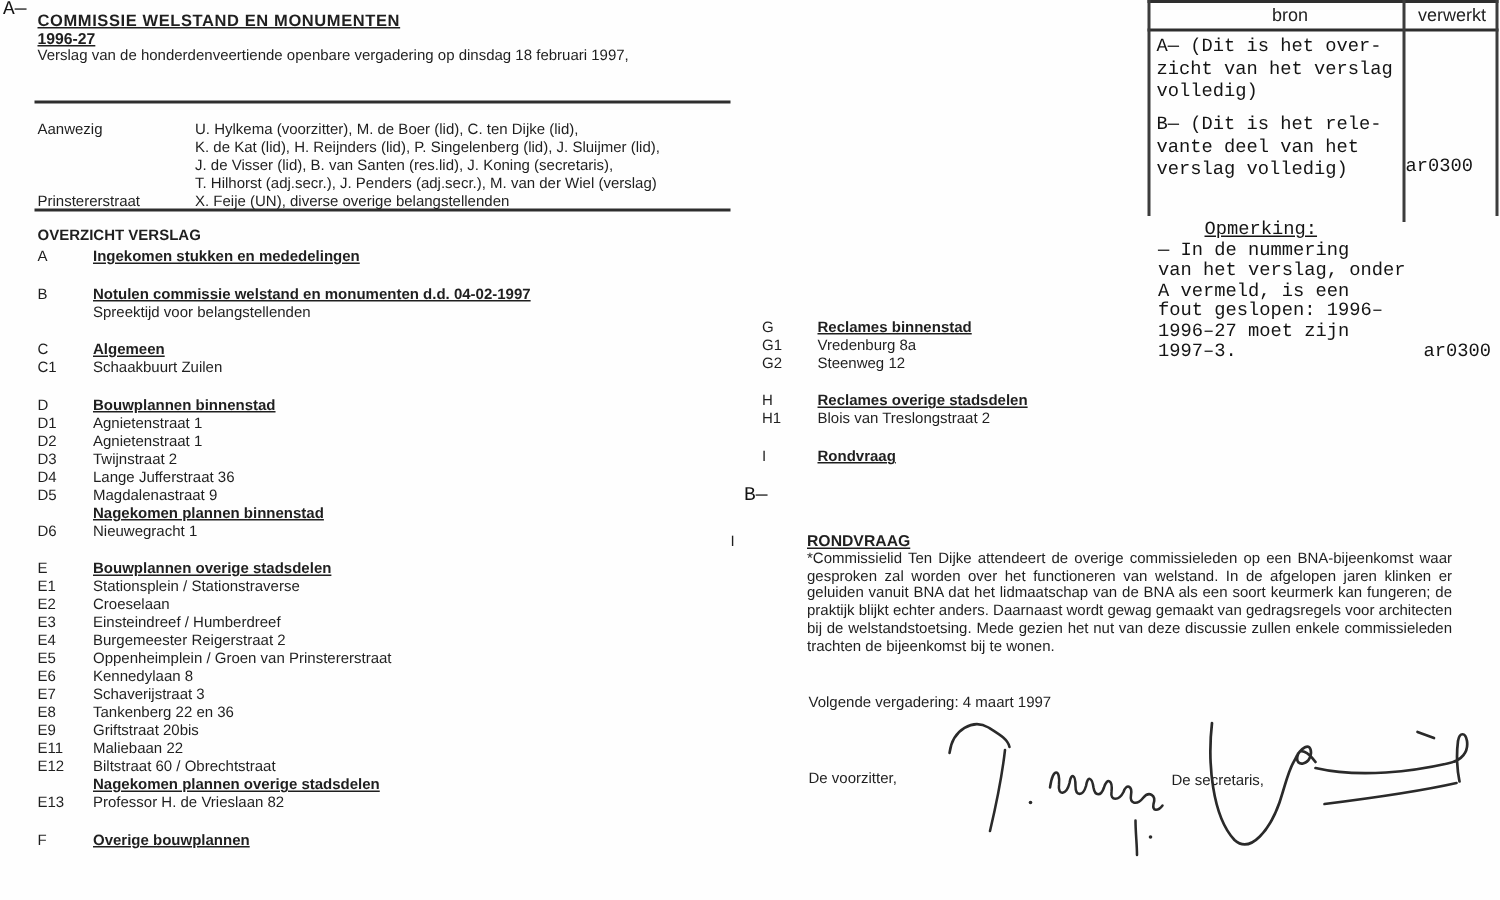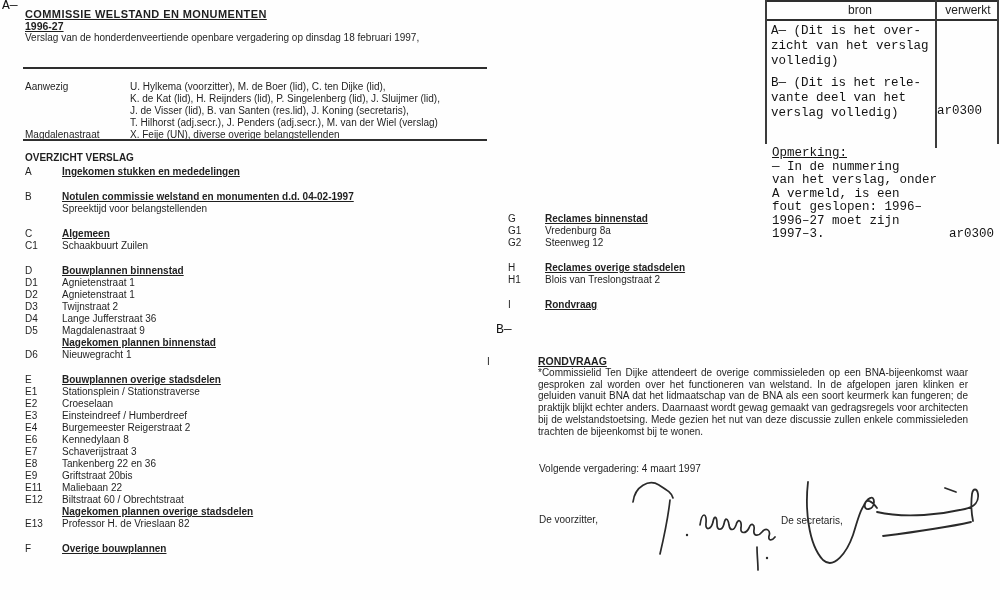--- a/index.html
+++ b/index.html
@@ -45,21 +45,21 @@
 
   <div class="abs" style="left:25px;top:8px;">
     <div class="doc-title">COMMISSIE WELSTAND EN MONUMENTEN</div>
     <div class="doc-number">1996-27</div>
     <div class="sans10">Verslag van de honderdenveertiende openbare vergadering op dinsdag 18 februari 1997,</div>
   </div>
 
   <div class="hrule" style="left:23px;top:67px;width:464px;height:2px;"></div>
 
   <div class="abs att-line" style="left:25px;top:81px;">Aanwezig</div>
-  <div class="abs att-line" style="left:25px;top:129px;">Magdalenastraat</div>
+  <div class="abs att-line" style="left:25px;top:129px;">Prinstererstraat</div>
   <div class="abs" style="left:130px;top:81px;">
       <div class="att-line">U. Hylkema (voorzitter), M. de Boer (lid), C. ten Dijke (lid),</div>
       <div class="att-line">K. de Kat (lid), H. Reijnders (lid), P. Singelenberg (lid), J. Sluijmer (lid),</div>
       <div class="att-line">J. de Visser (lid), B. van Santen (res.lid), J. Koning (secretaris),</div>
       <div class="att-line">T. Hilhorst (adj.secr.), J. Penders (adj.secr.), M. van der Wiel (verslag)</div>
       <div class="att-line">X. Feije (UN), diverse overige belangstellenden</div>
     </div>
 
   <div class="hrule" style="left:23px;top:139px;width:464px;height:2px;"></div>
 
@@ -130,20 +130,24 @@
           <span class="code">E2</span>
           <span class="txt">Croeselaan</span>
         </div>
         <div class="row">
           <span class="code">E3</span>
           <span class="txt">Einsteindreef / Humberdreef</span>
         </div>
         <div class="row">
           <span class="code">E4</span>
           <span class="txt">Burgemeester Reigerstraat 2</span>
+        </div>
+        <div class="row">
+          <span class="code">E5</span>
+          <span class="txt">Oppenheimplein / Groen van Prinstererstraat</span>
         </div>
         <div class="row">
           <span class="code">E6</span>
           <span class="txt">Kennedylaan 8</span>
         </div>
         <div class="row">
           <span class="code">E7</span>
           <span class="txt">Schaverijstraat 3</span>
         </div>
         <div class="row">
@@ -247,21 +251,21 @@
       <div class="tw">zicht van het verslag</div>
       <div class="tw">volledig)</div>
     </div>
   <div class="abs mono tw" style="left:771px;top:76px;">
       <div class="tw">B— (Dit is het rele-</div>
       <div class="tw">vante deel van het</div>
       <div class="tw">verslag volledig)</div>
     </div>
   <div class="abs mono" style="left:937px;top:104px;font-size:12.5px;">ar0300</div>
 
-  <div class="abs mono tw2 und" style="left:772px;top:147px;">Opmerking:</div>
+  <div class="abs mono tw2 und" style="left:803px;top:147px;">Opmerking:</div>
   <div class="abs mono" style="left:772px;top:161px;">
       <div class="tw2">— In de nummering</div>
       <div class="tw2">van het verslag, onder</div>
       <div class="tw2">A vermeld, is een</div>
       <div class="tw2">fout geslopen: 1996–</div>
       <div class="tw2">1996–27 moet zijn</div>
       <div class="tw2">1997–3.</div>
     </div>
   <div class="abs mono" style="left:949px;top:227px;font-size:12.5px;">ar0300</div>
 

